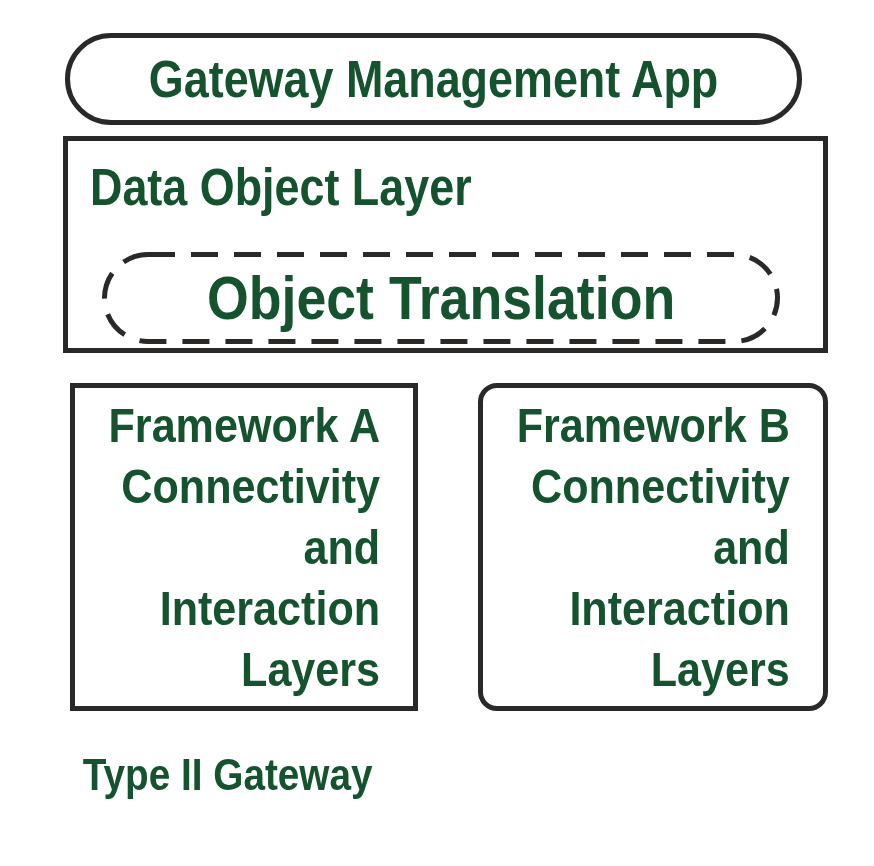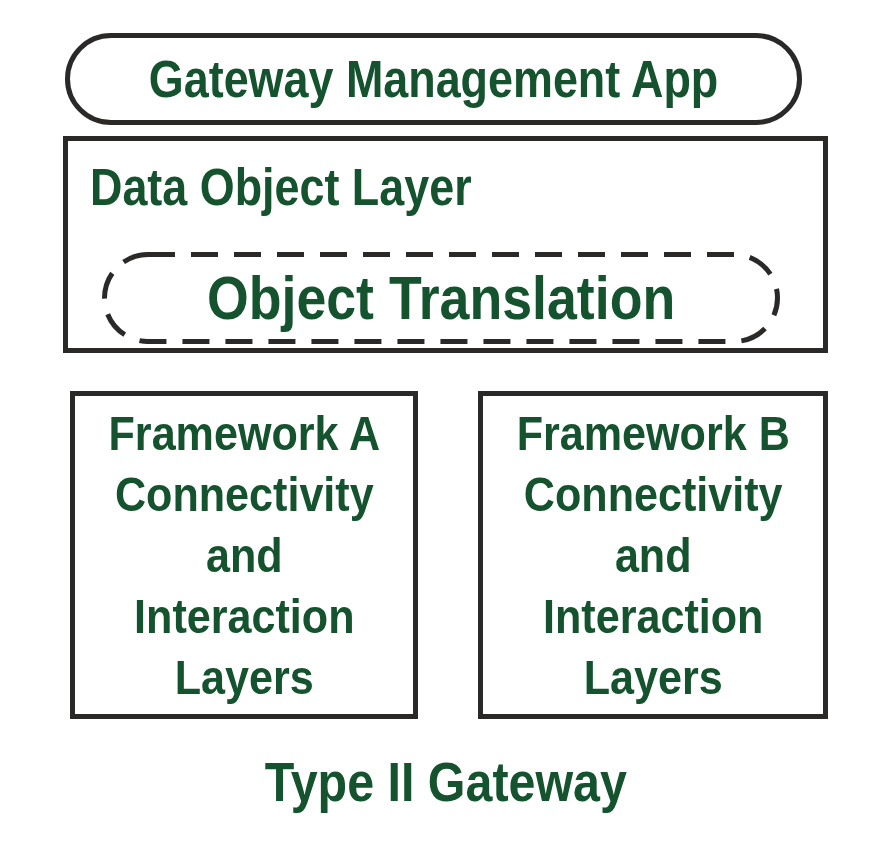--- a/index.html
+++ b/index.html
@@ -67,33 +67,31 @@
     position: absolute;
     left: 0; top: 0; right: 0; bottom: 0;
     font-size: 61px;
   }
   
   .fw-box {
     top: 383px;
     height: 328px;
     font-size: 49px;
     line-height: 61px;
-    text-align: center;
-    margin-top: 8px;
+    text-align: right;
   }
   .fw-a { left: 70px; width: 348px; }
-  .fw-b { left: 478px; width: 350px; }
+  .fw-b { left: 478px; width: 350px; border-radius: 19px; }
   .multiline { white-space: pre-line; }
   
   .caption {
     position: absolute;
     left: 63px; top: 750px;
     width: 765px;
-    text-align: center;
-    font-size: 55px;
+    font-size: 44px;
   }
 </style>
 </head>
 <body>
 
 <div class="canvas">
 
   <div class="node gateway-pill flex-center">
     <span class="condensed">Gateway Management App</span>
   </div>

